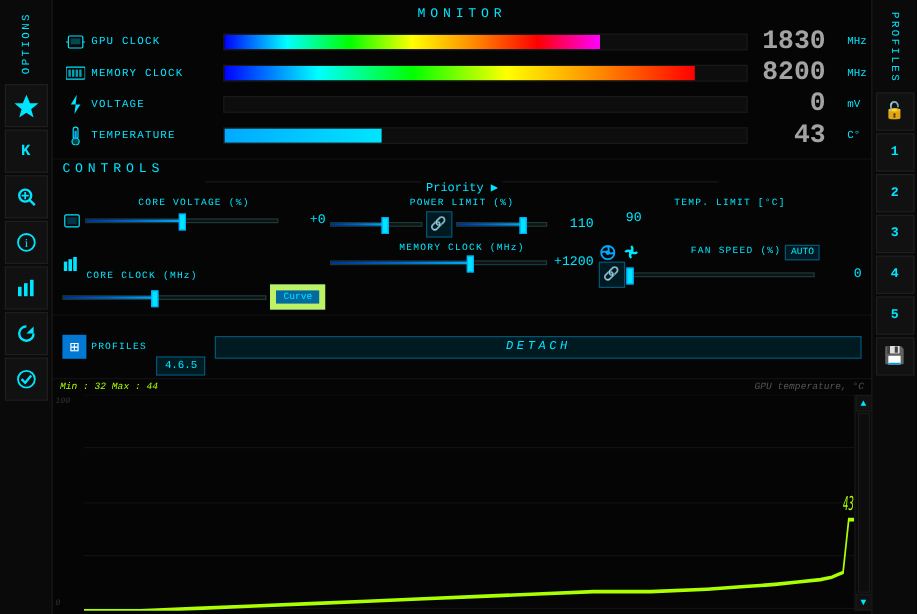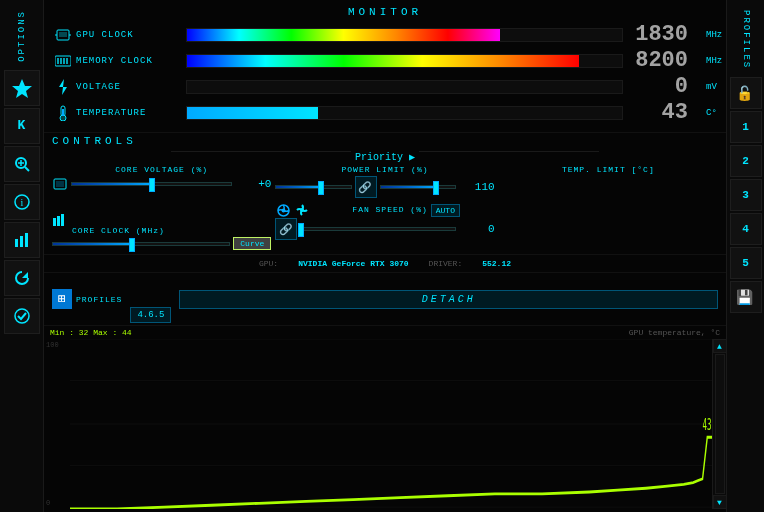--- a/index.html
+++ b/index.html
@@ -365,20 +365,21 @@
       font-style: italic;
     }
 
     
     .graph-section {
       flex: 1;
       background: #050505;
       border-top: 1px solid #111;
       position: relative;
       min-height: 80px;
+      font-style: italic;
     }
 
     .graph-header {
       display: flex;
       justify-content: space-between;
       padding: 2px 6px;
       font-size: 8px;
     }
 
     .graph-min-max {
@@ -419,22 +420,22 @@
     .scroll-track {
       flex: 1;
       width: 10px;
       background: #0d0d0d;
       border: 1px solid #1a1a1a;
       margin: 1px 0;
     }
 
     
     .curve-btn {
-      background: #404040;
-      border: 1px solid #bef264;
+      background: #0369a1;
+      border: 5px solid #bef264;
       color: #00e5ff;
       font-size: 8px;
       padding: 1px 6px;
       cursor: pointer;
     }
 
     .ctrl-col {
       display: flex;
       flex-direction: column;
     }
@@ -604,20 +605,23 @@
             <div class="slider-track" style="position:relative;">
               <div class="slider-fill slider-fill-blue" style="width:75%"></div>
               <div class="slider-thumb" style="left:calc(75% - 3px);"></div>
             </div>
             <div class="ctrl-value">110</div>
           </div>
         </div>
 
         <div class="ctrl-col">
           <div class="ctrl-label">TEMP. LIMIT [°C]</div>
+          <div class="slider-container">
+            <div class="ctrl-value">90</div>
+          </div>
         </div>
 
       </div>
 
       <div style="display:grid; grid-template-columns:1fr 1fr 1fr; gap:4px;">
 
         <div class="ctrl-col">
           <div style="display:flex;align-items:center;gap:4px;">
             <div class="ctrl-icon">
               <svg width="14" height="12" viewBox="0 0 14 12">
@@ -630,20 +634,30 @@
           </div>
           <div class="slider-container">
             <div class="slider-track" style="position:relative;">
               <div class="slider-fill slider-fill-blue" style="width:45%"></div>
               <div class="slider-thumb" style="left:calc(45% - 3px);"></div>
             </div>
             <div class="curve-btn">Curve</div>
           </div>
         </div>
 
+        <div class="ctrl-col">
+          <div class="ctrl-label">MEMORY CLOCK (MHz)</div>
+          <div class="slider-container">
+            <div class="slider-track" style="position:relative;">
+              <div class="slider-fill slider-fill-blue" style="width:65%"></div>
+              <div class="slider-thumb" style="left:calc(65% - 3px);"></div>
+            </div>
+            <div class="ctrl-value">+1200</div>
+          </div>
+        </div>
 
         <div class="ctrl-col">
           <div style="display:flex;align-items:center;gap:3px;">
             <div class="ctrl-icon">
               <svg width="13" height="13" viewBox="0 0 13 13">
                   <circle cx="6.5" cy="6.5" r="5.5" stroke="#00aaff" stroke-width="1.5" fill="none"></circle>
                   <circle cx="6.5" cy="6.5" r="2" fill="#00aaff"></circle>
                   <path d="M6.5 1 Q8 4 6.5 6.5" stroke="#00aaff" stroke-width="1.5" fill="none"></path>
                   <path d="M12 6.5 Q9 8 6.5 6.5" stroke="#00aaff" stroke-width="1.5" fill="none"></path>
                   <path d="M1 6.5 Q4 5 6.5 6.5" stroke="#00aaff" stroke-width="1.5" fill="none"></path>
@@ -667,26 +681,20 @@
               <div class="slider-fill slider-fill-blue" style="width:0%"></div>
               <div class="slider-thumb" style="left:calc(0% - 3px);"></div>
             </div>
             <div class="ctrl-value">0</div>
           </div>
         </div>
 
       </div>
     </div>
 
-    <div class="gpu-info-row">
-      <span style="font-size:8px;color:#555;">GPU:</span>
-      <span style="font-size:8px;color:#00e5ff;font-weight:bold;">NVIDIA GeForce RTX 3070</span>
-      <span style="font-size:8px;color:#555;">DRIVER:</span>
-      <span style="font-size:8px;color:#00e5ff;font-weight:bold;">552.12</span>
-    </div>
 
     <div class="bottom-bar">
       <div class="startup-btn">
         <div class="win-icon">⊞</div>
         <div class="startup-label">PROFILES</div>
       </div>
       <div class="version-badge">4.6.5</div>
       <div class="detach-btn">DETACH</div>
     </div>
 

